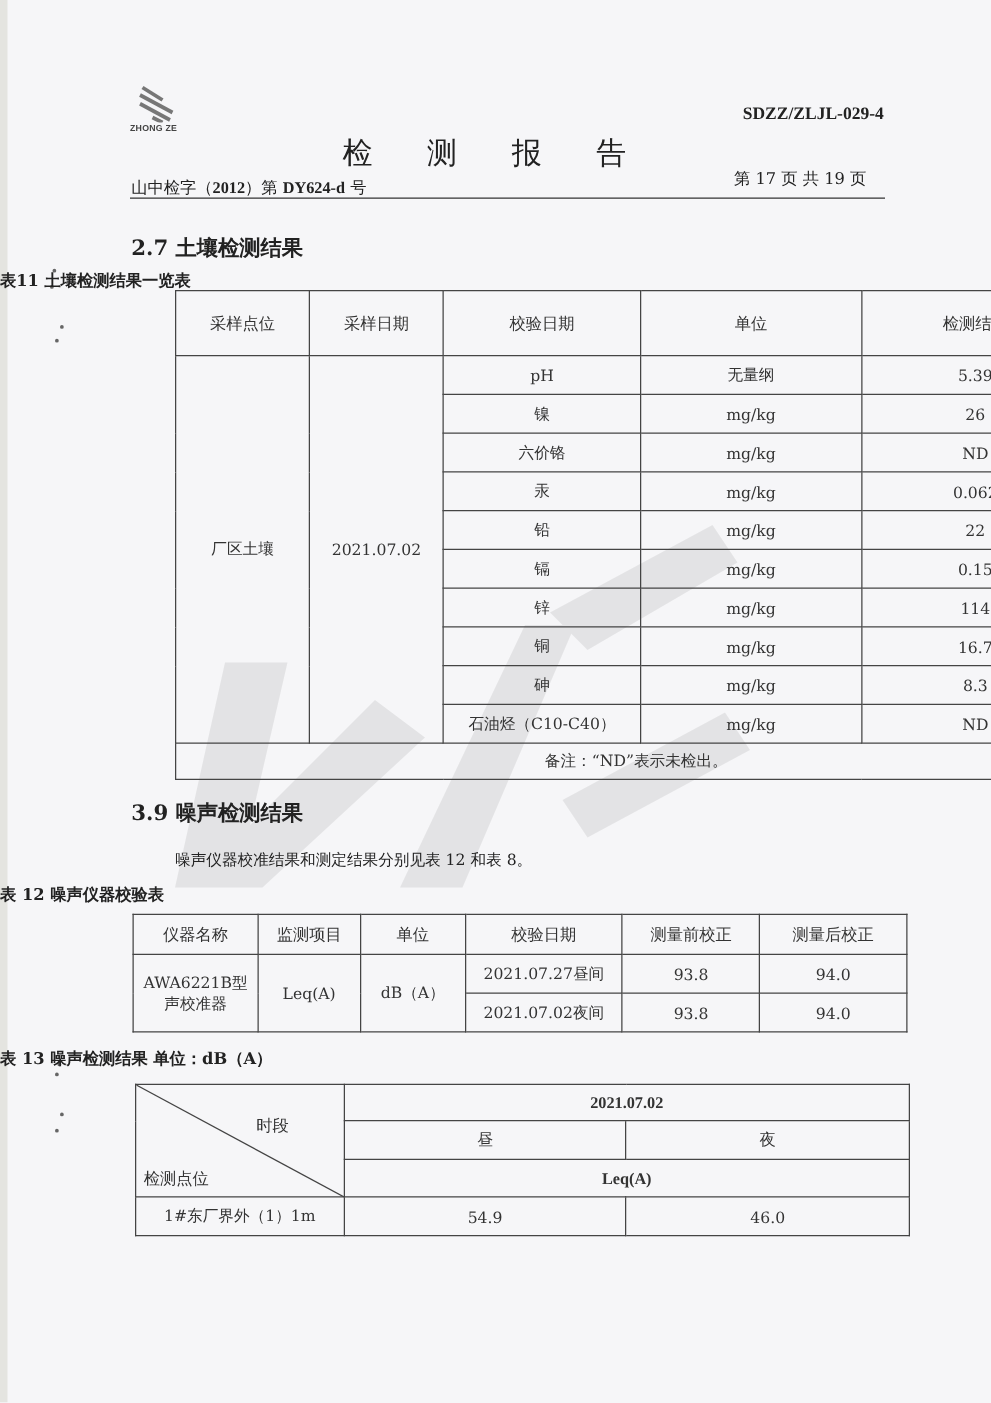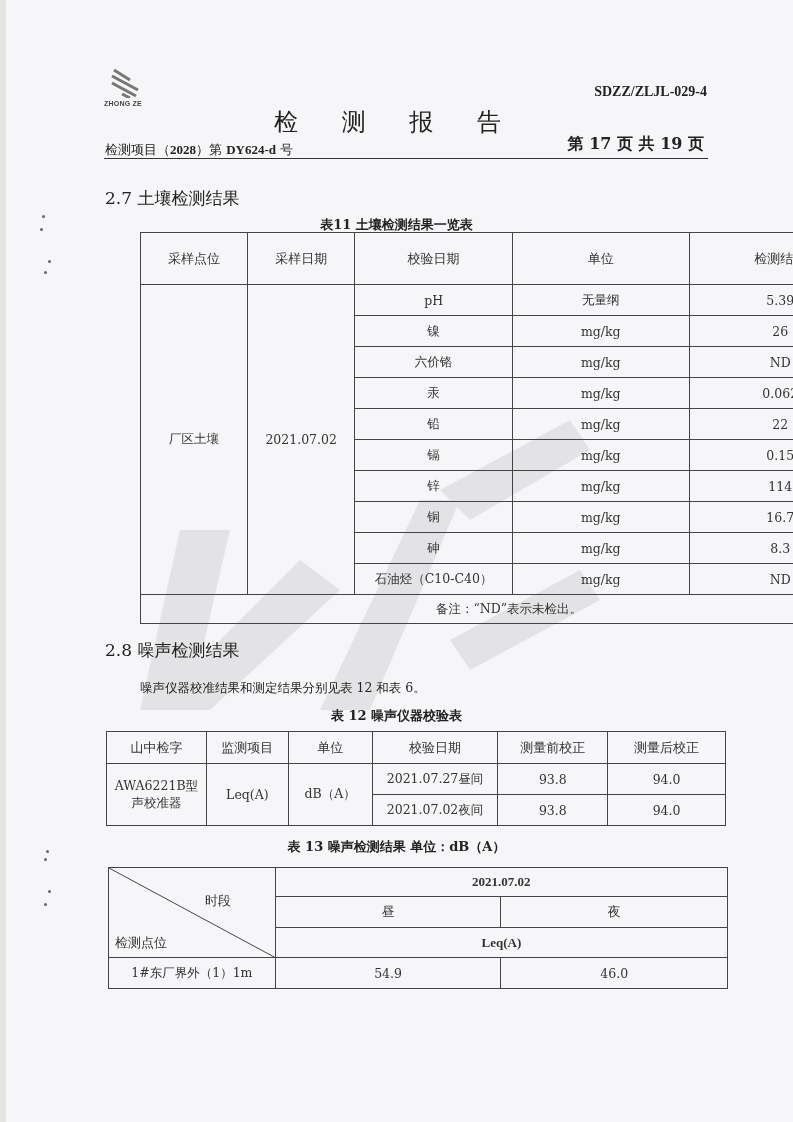--- a/index.html
+++ b/index.html
@@ -11,24 +11,24 @@
   }
   .page-edge { position:absolute; left:0; top:0; width:6px; height:1122px; background:#e4e4e0; }
   .dot { position:absolute; width:3px; height:3px; background:#666; border-radius:50%; }
   .logo { position:absolute; left:104px; top:66px; width:46px; height:46px; }
   .logo-bars { position:absolute; left:4px; top:0; width:36px; height:32px; }
   .logo-text { position:absolute; left:0; top:34px; font-family:"Liberation Sans",sans-serif; font-size:7px; font-weight:bold; color:#444; letter-spacing:0.2px; white-space:nowrap; }
   .doc-code { position:absolute; right:86px; top:84px; font-family:"Liberation Serif",serif; font-weight:bold; font-size:14px; color:#222; }
   .doc-title { position:absolute; left:0; width:793px; top:106px; text-align:center; font-size:24px; letter-spacing:18px; color:#222; }
   .report-no { position:absolute; left:105px; top:141px; font-size:13px; }
   .report-no b { font-family:"Liberation Serif",serif; }
-  .page-no { position:absolute; right:89px; top:134px; font-size:16px;font-weight:bold; }
+  .page-no { position:absolute; right:100px; top:134px; font-size:13px; }
   .header-rule { position:absolute; left:104px; width:604px; top:158px; height:1px; background:#333; }
-  .sec-title { position:absolute; left:105px; font-size:17px; font-weight:normal; }
-  .cap { position:absolute; left:0; width:793px; text-align:center; font-size:13px; font-weight:bold; }
+  .sec-title { position:absolute; left:105px; font-size:17px; font-weight:bold; }
+  .cap { position:absolute; left:0; width:793px; text-align:left; font-size:13px; font-weight:bold; }
   .para { position:absolute; left:140px; font-size:12.5px; }
   table { position:absolute; border-collapse:collapse; font-size:12.5px; color:#333; }
   td, th { border:1px solid #444; text-align:center; font-weight:normal; padding:0; }
   th { font-size:13px; }
   .t11 { left:101px; top:232px; width:732px;margin-left:39px; }
   .t12 { left:106px; top:731px; width:620px; }
   .t13 { left:108px; top:867px; width:620px; }
   .note { text-align:center; padding-left:6px; }
   .diag { position:relative;margin-left:17px; }
   .diag svg { position:absolute; left:0; top:0; }
@@ -59,21 +59,21 @@
     <line x1="6" y1="4" x2="22" y2="14" stroke="#777" stroke-width="3"></line>
     <line x1="4" y1="10" x2="30" y2="24" stroke="#777" stroke-width="3"></line>
     <line x1="4" y1="17" x2="28" y2="30" stroke="#777" stroke-width="3"></line>
     <line x1="14" y1="28" x2="22" y2="32" stroke="#777" stroke-width="3"></line>
   </svg>
   <div class="logo-text">ZHONG ZE</div>
 </div>
 
 <div class="doc-code">SDZZ/ZLJL-029-4</div>
 <div class="doc-title">检 测 报 告</div>
-<div class="report-no"><span>检测项目（</span><b>2028</b><span>）第 </span><b>DY624-d</b><span> 号</span></div>
+<div class="report-no"><span>山中检字（</span><b>2012</b><span>）第 </span><b>DY624-d</b><span> 号</span></div>
 <div class="page-no">第 17 页  共 19 页</div>
 <div class="header-rule"></div>
 
 <div class="sec-title" style="top:187px">2.7  土壤检测结果</div>
 <div class="cap" style="top:216px">表11  土壤检测结果一览表</div>
 
 <table class="t11">
   <colgroup>
       <col style="width:91px">
       <col style="width:91px">
@@ -140,36 +140,36 @@
     <td>石油烃（C10-C40）</td>
     <td>mg/kg</td>
     <td>ND</td>
   </tr>
   <tr style="height:29px">
     <td colspan="5" class="note">备注：“ND”表示未检出。</td>
   </tr>
 </tbody>
   </table>
 
-<div class="sec-title" style="top:639px">2.8 噪声检测结果</div>
-<div class="para" style="top:680px">噪声仪器校准结果和测定结果分别见表 12 和表 6。</div>
+<div class="sec-title" style="top:639px">3.9 噪声检测结果</div>
+<div class="para" style="top:680px">噪声仪器校准结果和测定结果分别见表 12 和表 8。</div>
 <div class="cap" style="top:707px">表 12  噪声仪器校验表</div>
 
 <table class="t12">
   <colgroup>
       <col style="width:100px">
       <col style="width:82px">
       <col style="width:84px">
       <col style="width:126px">
       <col style="width:110px">
       <col style="width:118px">
     </colgroup>
   <tbody>
       <tr style="height:32px">
-    <th>山中检字</th>
+    <th>仪器名称</th>
     <th>监测项目</th>
     <th>单位</th>
     <th>校验日期</th>
     <th>测量前校正</th>
     <th>测量后校正</th>
   </tr>
   <tr style="height:31px">
     <td rowspan="2">
       <div>AWA6221B型</div>
       <div>声校准器</div>

